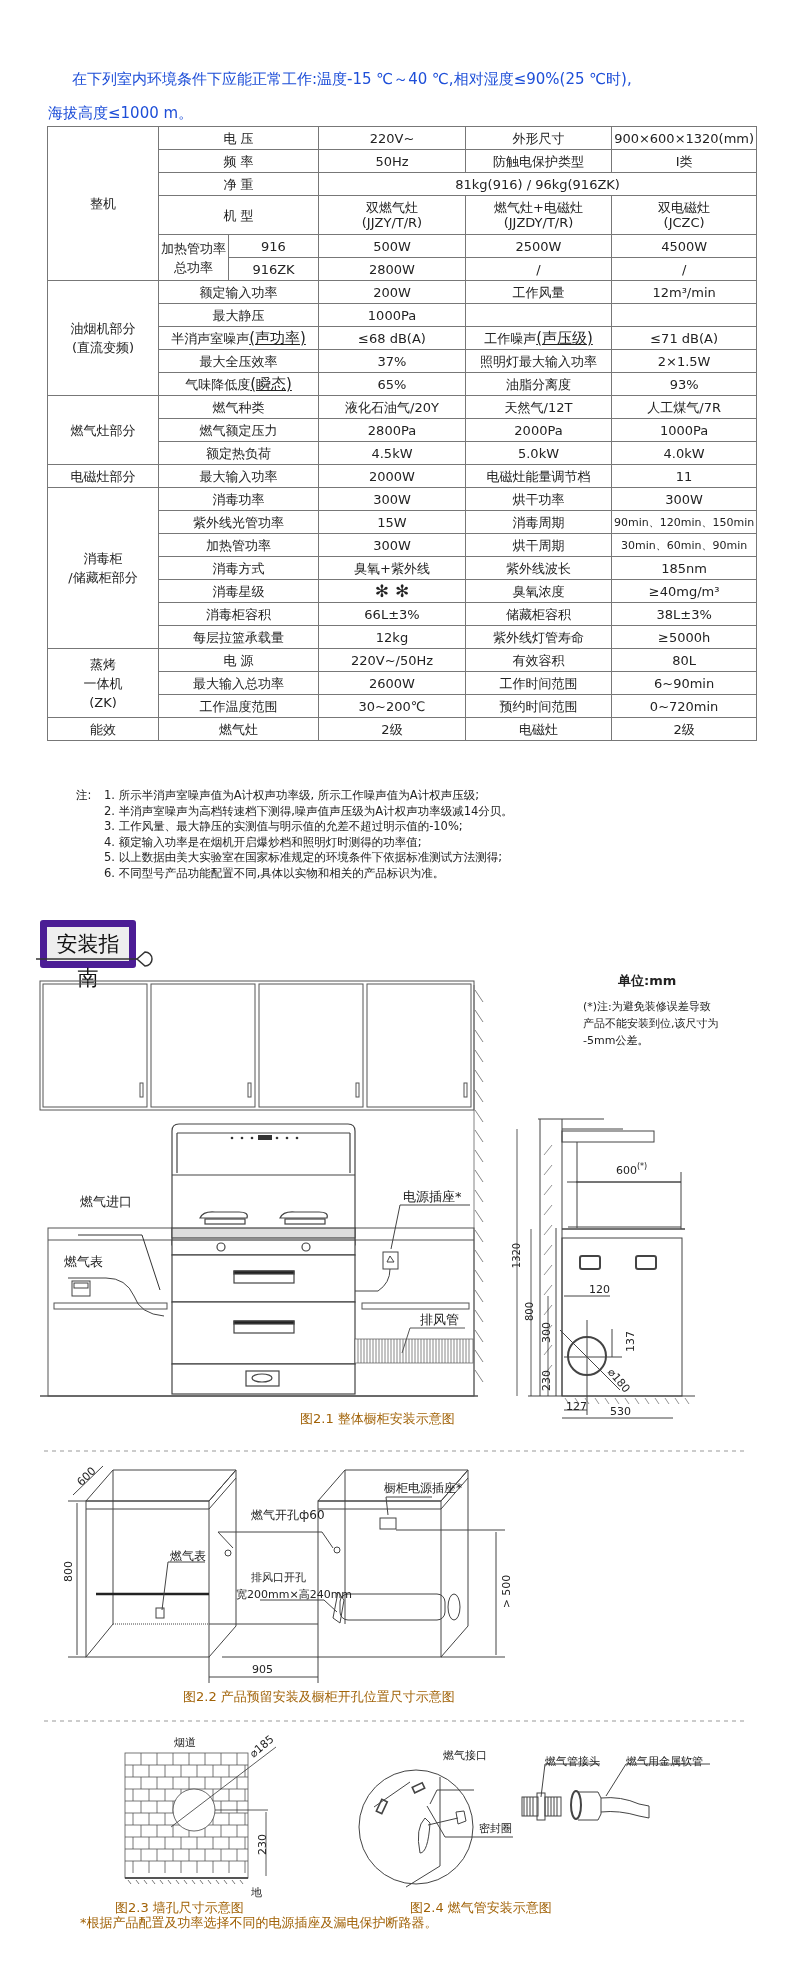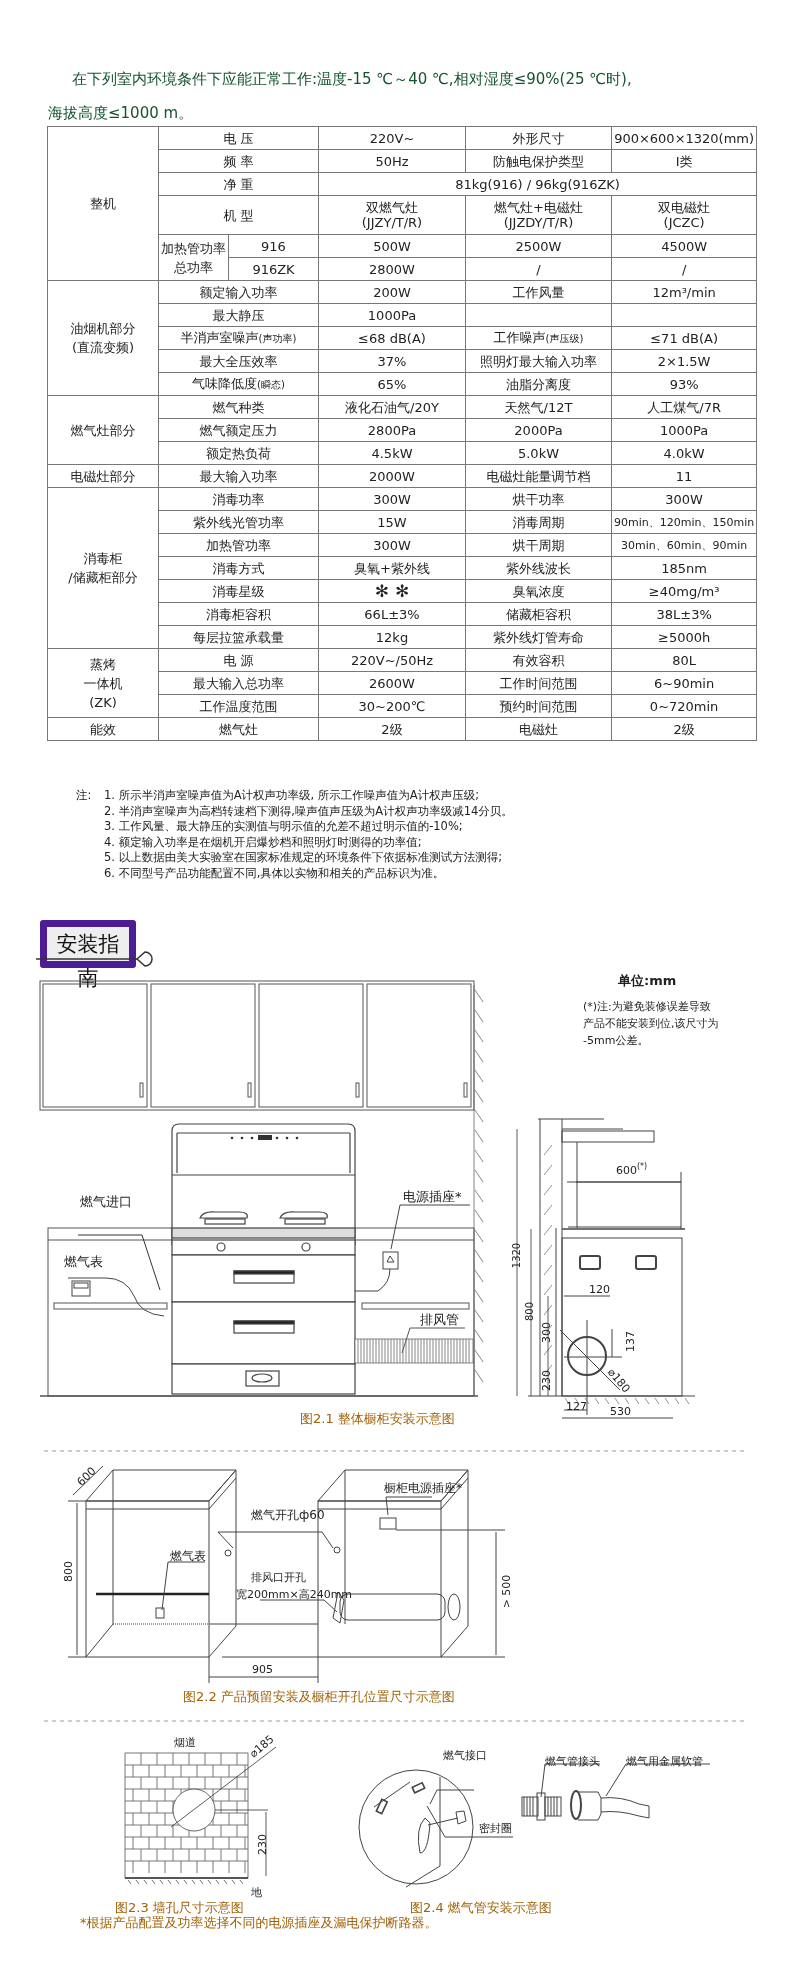--- a/index.html
+++ b/index.html
@@ -1,23 +1,23 @@
 <!DOCTYPE html>
 <html><head>
 <meta charset="utf-8">
 <style>
   html,body{margin:0;padding:0;background:#fff;}
   body{width:790px;height:1966px;position:relative;overflow:hidden;font-family:"DejaVu Sans","Liberation Sans",sans-serif;color:#222;}
-  .intro{position:absolute;left:48px;top:62px;width:720px;font-size:15px;line-height:34px;color:#14532d;}
+  .intro{position:absolute;left:48px;top:62px;width:720px;font-size:15px;line-height:34px;color:#1d4ed8;}
   .intro .l1{padding-left:24px;display:block;}
   table.spec{position:absolute;left:47px;top:126px;border-collapse:collapse;font-size:13px;color:#222;table-layout:fixed;}
   table.spec td{border:1px solid #777;text-align:center;height:22px;padding:0 2px;line-height:15px;white-space:nowrap;}
   table.spec td.sec{line-height:19px;}
   table.spec td.small{font-size:11px;}
-  .sm{font-size:10px;}
+  .sm{font-size:15px;text-decoration:underline;}
   sup{font-size:8px;}
   .notes{position:absolute;left:76px;top:788px;font-size:11.5px;line-height:15.5px;color:#222;}
   .notes .row{display:flex;}
   .notes .pre{width:28px;flex:none;text-align:left;}
   .hdr{position:absolute;left:40px;top:920px;}
   .hdr .box{position:absolute;left:0;top:0;width:82px;height:34px;border:7px solid #4c1d95;border-radius:3px;background:#eee;font-size:21px;line-height:34px;text-align:center;color:#111;}
   .unit{position:absolute;left:618px;top:972px;font-size:13px;font-weight:bold;}
   .unitnote{position:absolute;left:583px;top:998px;font-size:11px;line-height:17px;width:150px;}
   .cap{position:absolute;font-size:13px;color:#a16207;white-space:nowrap;}
   .lbl{position:absolute;font-size:12px;color:#222;white-space:nowrap;}

